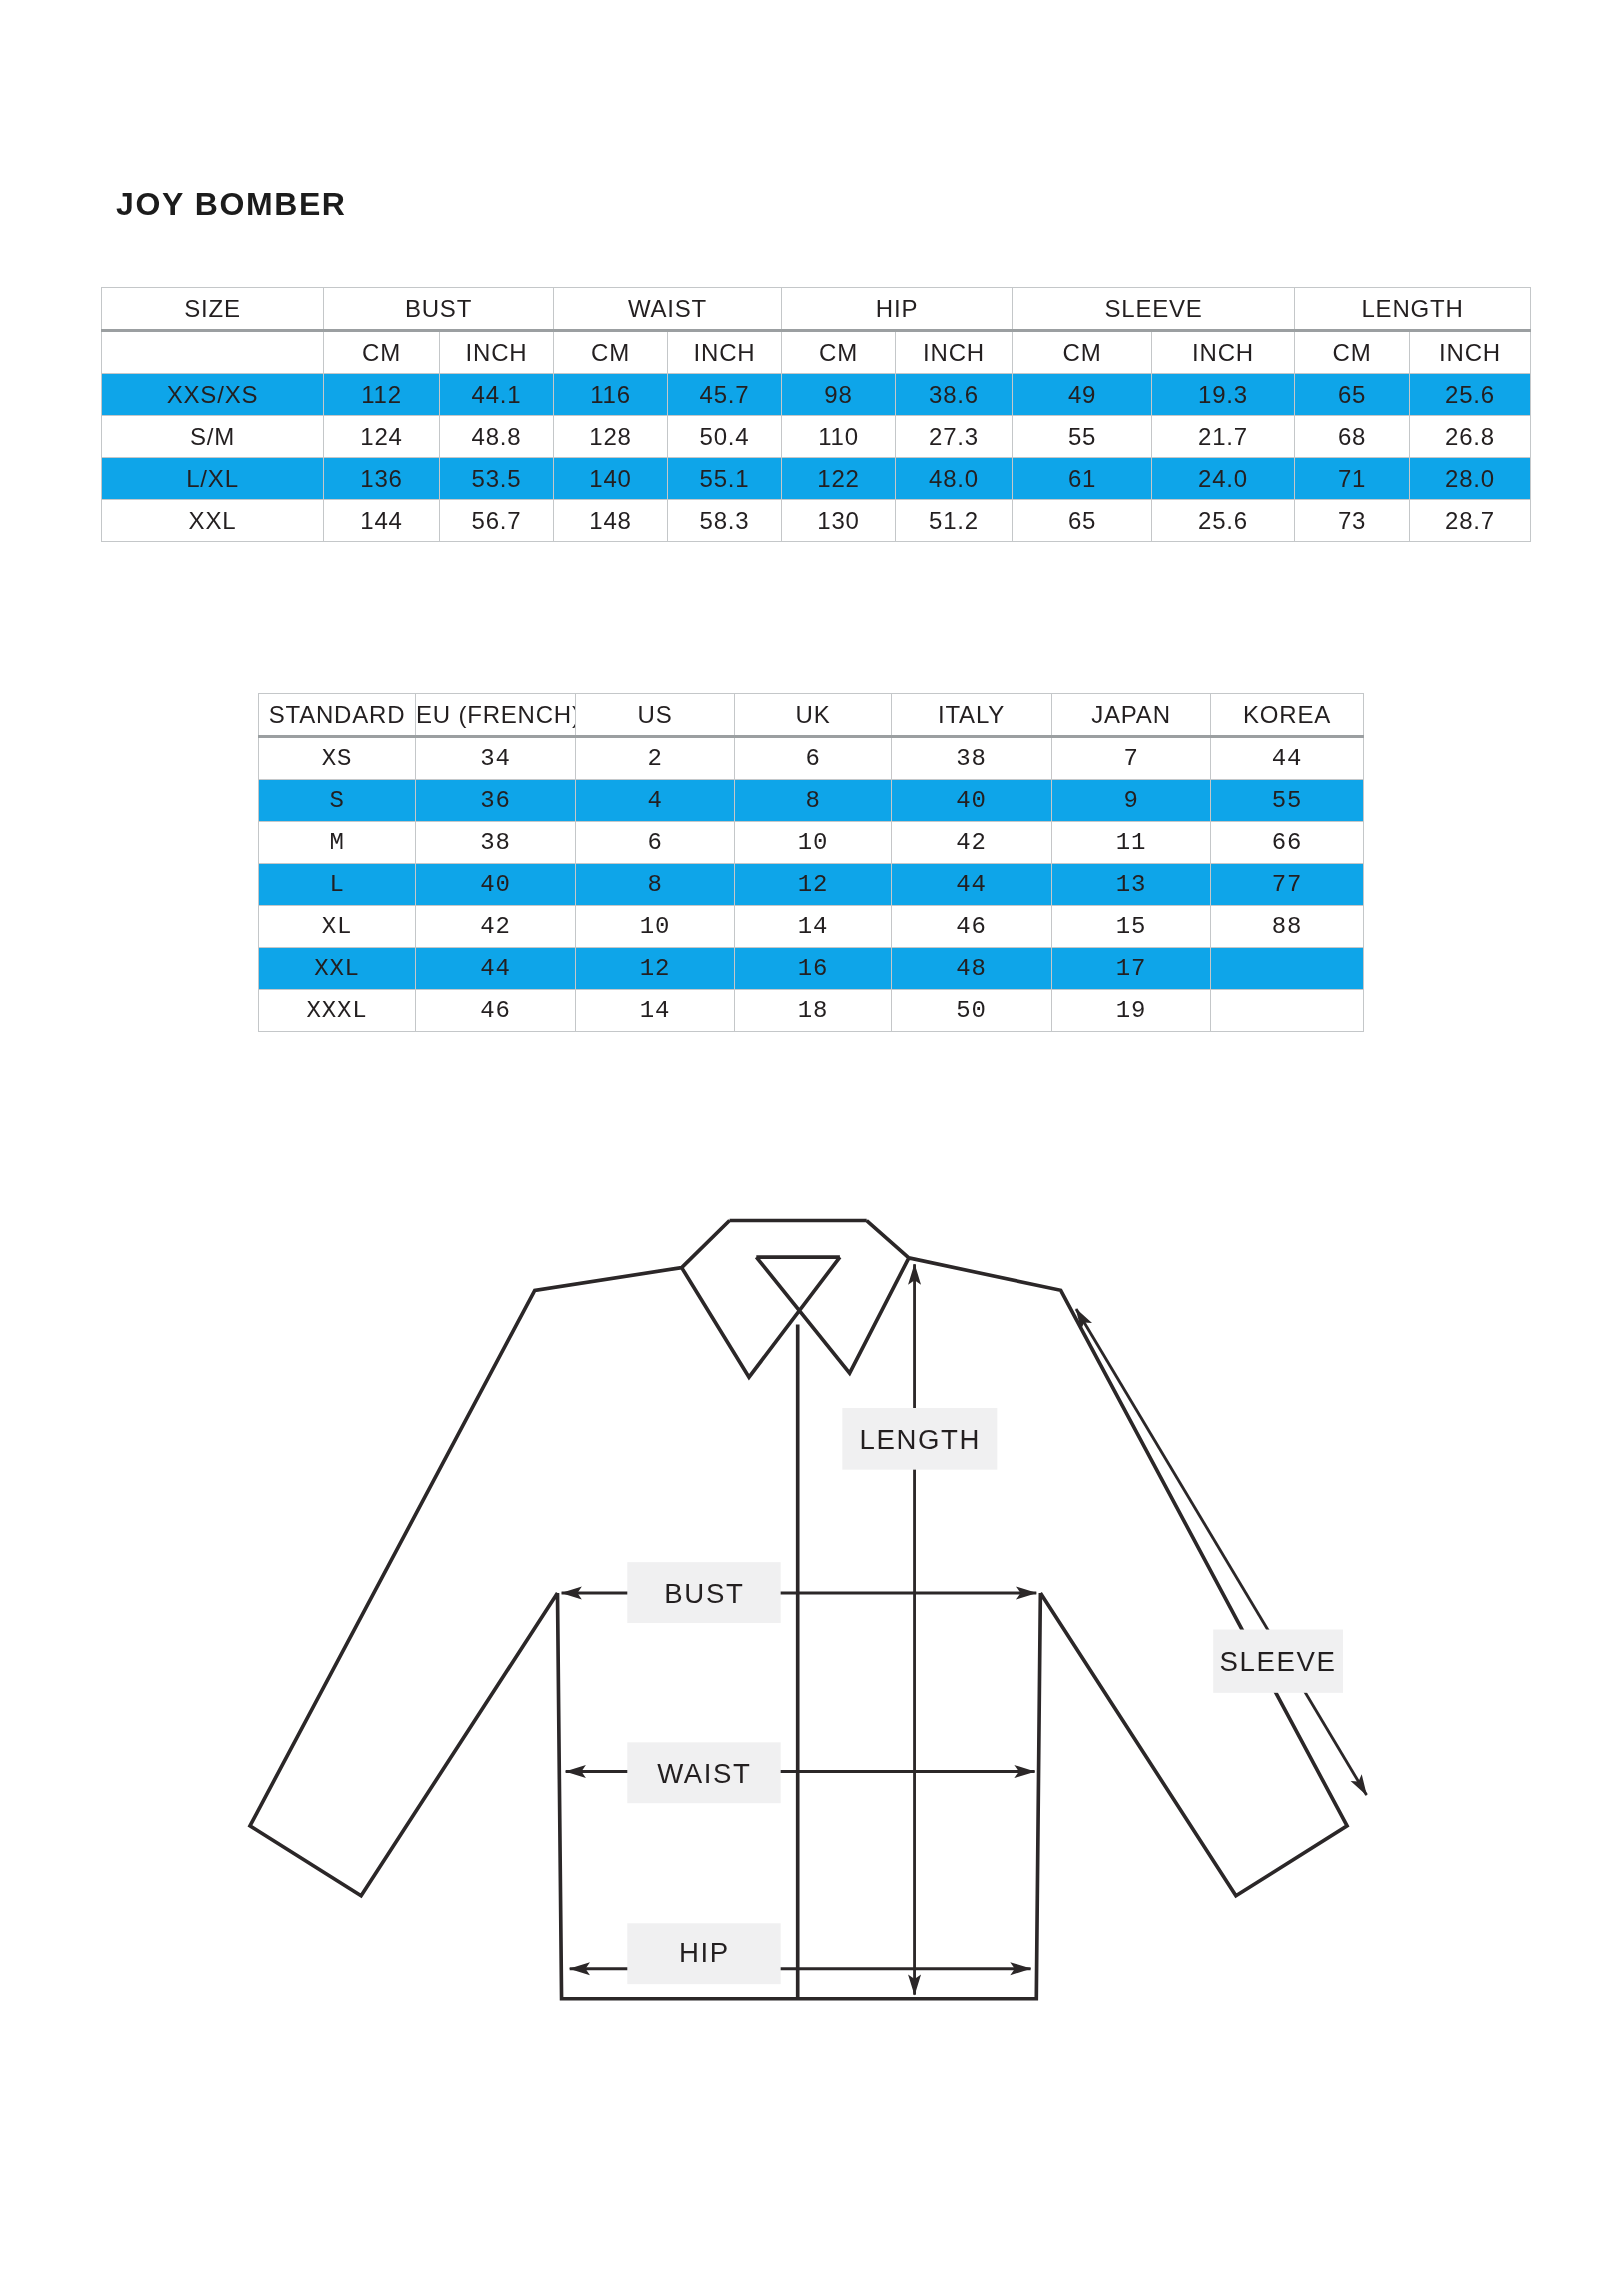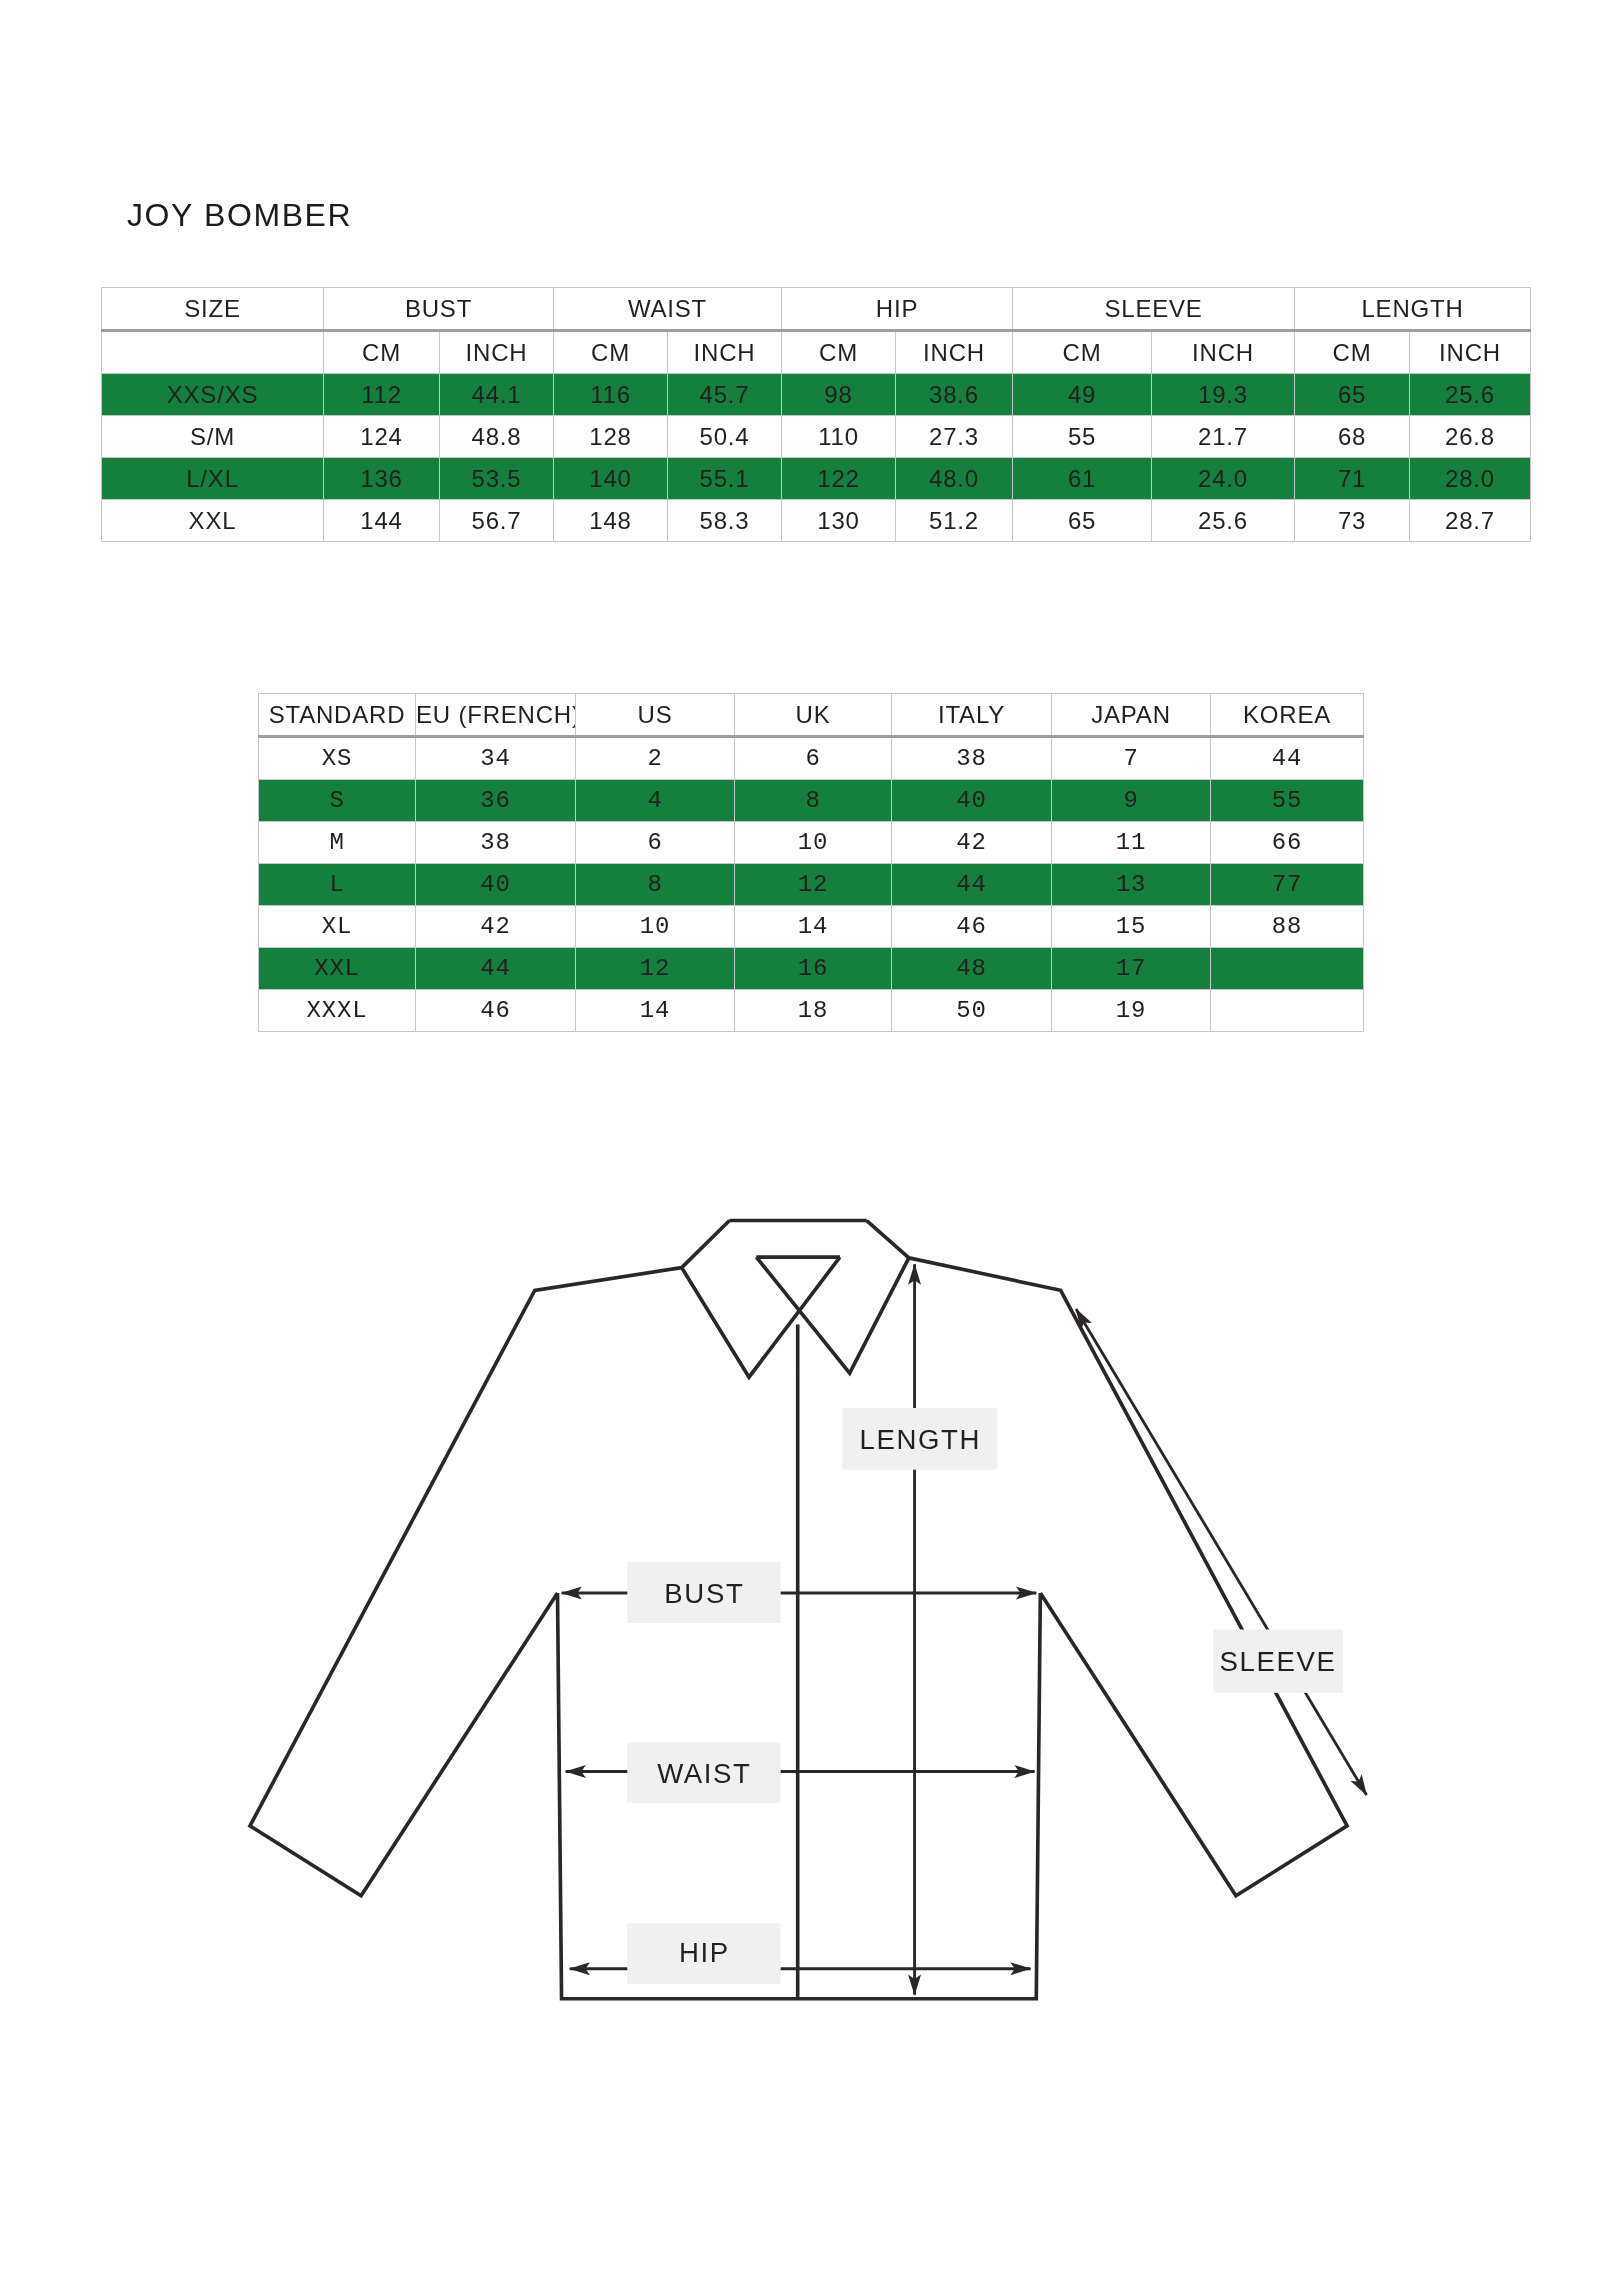--- a/index.html
+++ b/index.html
@@ -1,39 +1,39 @@
 <!DOCTYPE html>
 <html style="font-size:13px"><head>
 <meta charset="utf-8">
 <style>
   html,body{margin:0;padding:0;}
   body{
     width:1623px;height:2295px;position:relative;background:#ffffff;
     font-family:"Liberation Sans", sans-serif;color:#231f20;
   }
   .page-title{
-    position:absolute;left:110px;top:180px;margin:17px;
-    font-size:32px;font-weight:400;letter-spacing:1.6px;color:#1c1c1c;
+    position:absolute;left:110px;top:180px;margin:6px;
+    font-size:32px;font-weight:700;letter-spacing:1.6px;color:#1c1c1c;
   }
   table{border-collapse:collapse;table-layout:fixed;position:absolute;}
   th,td{
     border:1.6px solid #c4c7c9;text-align:center;vertical-align:middle;
     font-weight:400;font-size:24px;letter-spacing:0.8px;color:#231f20;
     padding:0;overflow:hidden;white-space:nowrap;
   }
   
   .t1{left:101px;top:287px;width:1430px;}
   .t1 tr.h1 th{height:41px;border-bottom:3.2px solid #9b9fa1;}
   .t1 tr.h2 th{height:41px;}
   .t1 tr.data td{height:41px;}
   
   .t2{left:258px;top:693px;width:1106px;padding-left:20px;}
   .t2 tr.h1 th{height:41px;border-bottom:3.2px solid #9b9fa1;}
   .t2 tr.data td{height:41px;font-family:Liberation Mono, monospace;}
-  tr.alt td{background:#15803d;}
+  tr.alt td{background:#0ea5e9;}
   .diagram{position:absolute;left:0;top:0;}
   .jacket-line{fill:none;stroke:#2b2728;stroke-width:4.5;stroke-linejoin:miter;stroke-miterlimit:8;}
   .dim-arrow{fill:none;stroke:#2b2728;stroke-width:3.5;}
   .dim-box{fill:#f0f0f1;}
   .dim-text{font-family:"Liberation Sans", sans-serif;font-size:34px;letter-spacing:2px;fill:#231f20;}
 </style>
 </head>
 <body>
 
 <h1 class="page-title">JOY BOMBER</h1>

